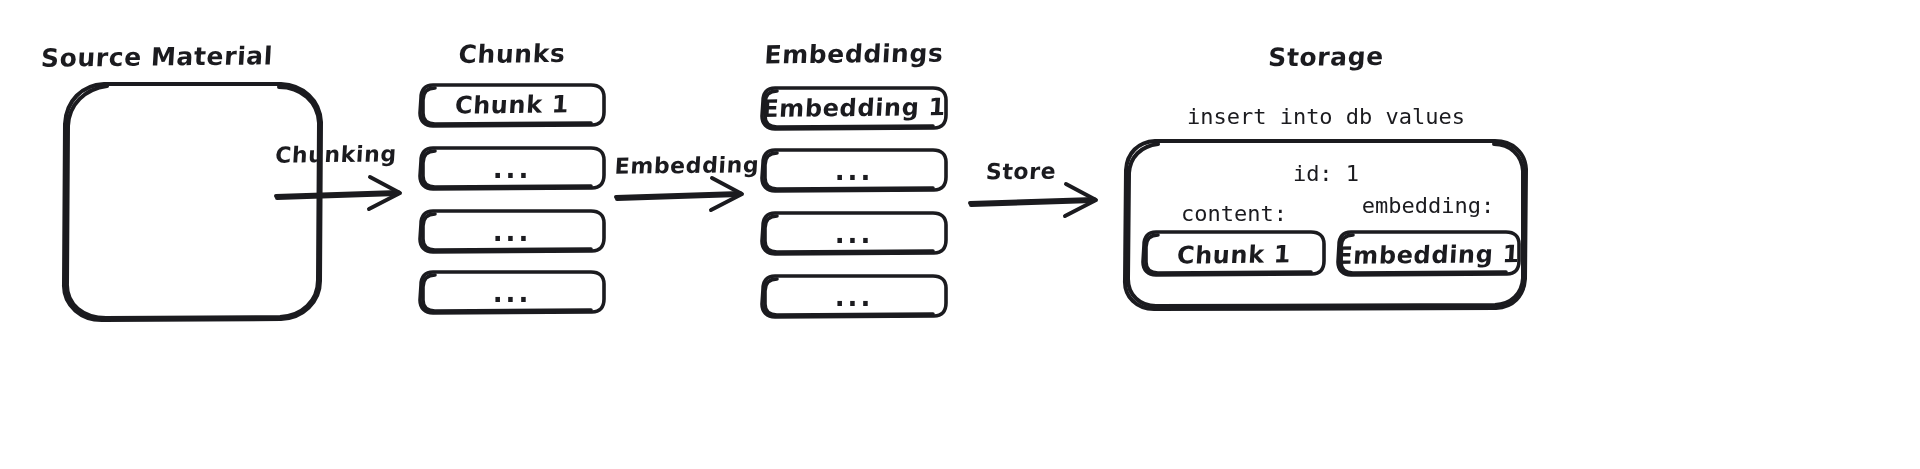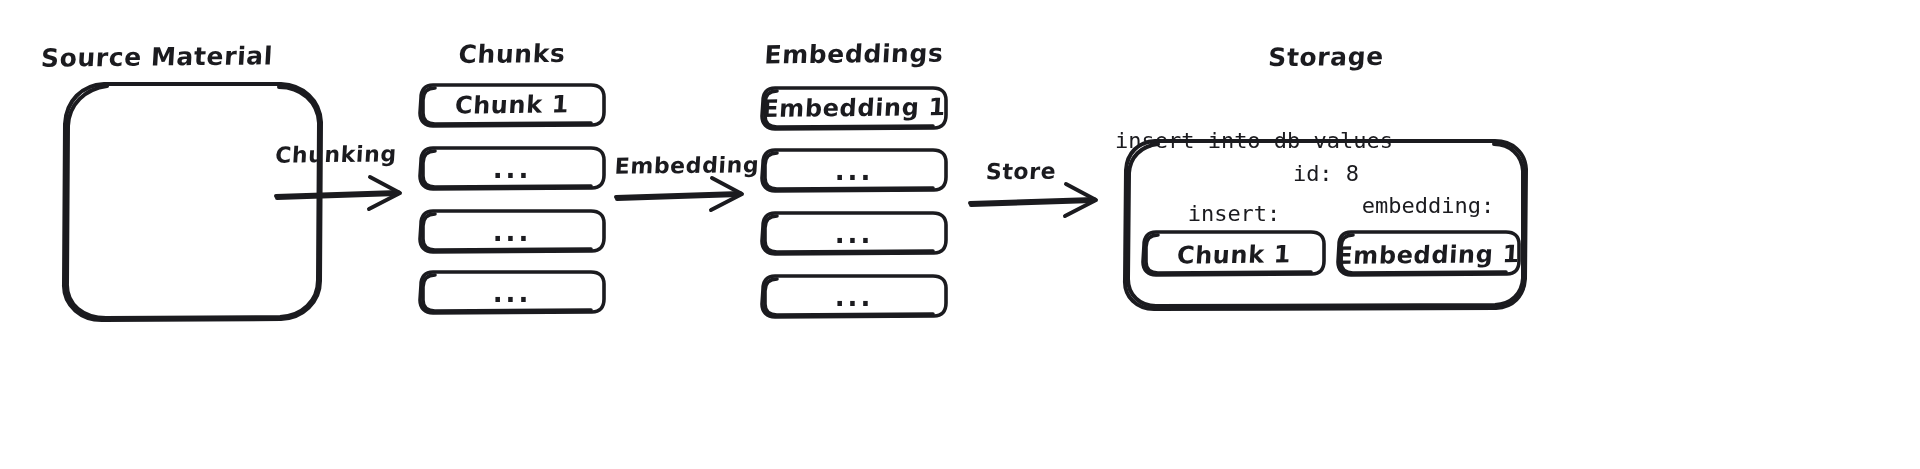--- a/index.html
+++ b/index.html
@@ -222,25 +222,25 @@
   <div class="txt hand box-label" style="left:512px; top:105px;">Chunk 1</div>
   <div class="txt dots" style="left:512px; top:169px;">...</div>
   <div class="txt dots" style="left:512px; top:232px;">...</div>
   <div class="txt dots" style="left:512px; top:293px;">...</div>
 
   <div class="txt hand box-label" style="left:854px; top:108px;">Embedding 1</div>
   <div class="txt dots" style="left:854px; top:171px;">...</div>
   <div class="txt dots" style="left:854px; top:234px;">...</div>
   <div class="txt dots" style="left:854px; top:297px;">...</div>
 
-  <div class="txt mono db-field" style="left:1254px; top:117px;margin-top:24px;">insert into db values</div>
-
-  <div class="txt mono db-field" style="left:1326px; top:174px;">id: 8</div>
-
-  <div class="txt mono db-field" style="left:1234px; top:214px;">insert:</div>
+  <div class="txt mono db-field" style="left:1326px; top:117px;">insert into db values</div>
+
+  <div class="txt mono db-field" style="left:1326px; top:174px;">id: 1</div>
+
+  <div class="txt mono db-field" style="left:1234px; top:214px;">content:</div>
 
   <div class="txt mono db-field" style="left:1428px; top:206px;">embedding:</div>
 
   <div class="txt hand box-label" style="left:1234px; top:255px;">Chunk 1</div>
 
   <div class="txt hand box-label" style="left:1428px; top:255px;">Embedding 1</div>
 
   <div class="hit" style="left:64px; top:84px; width:258px; height:238px;"></div>
 
   <div class="hit" style="left:420px; top:84px; width:186px; height:43px;"></div>

